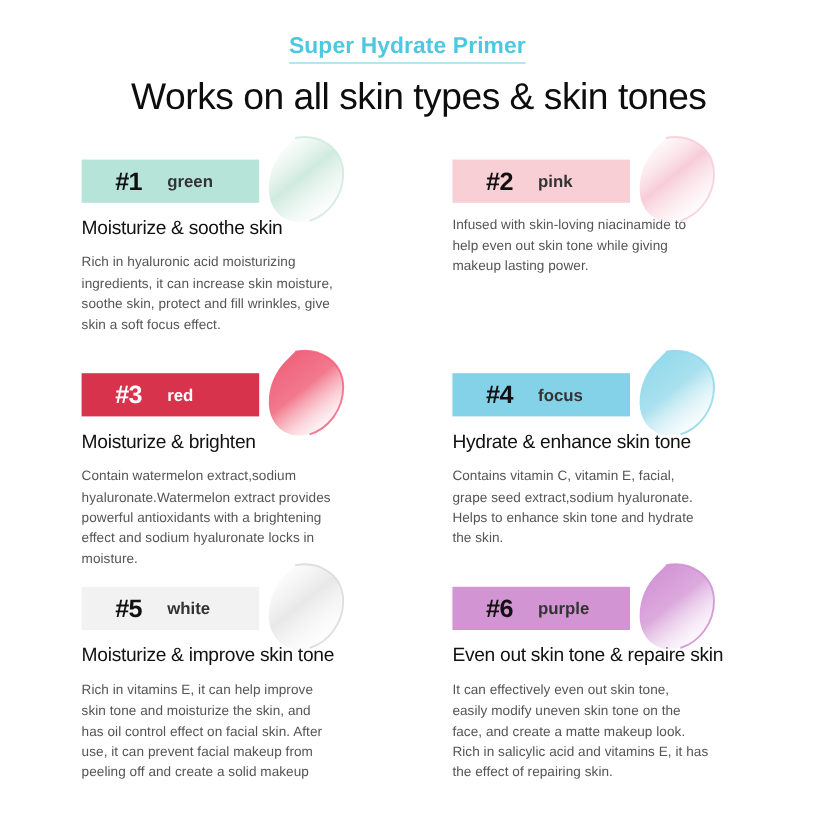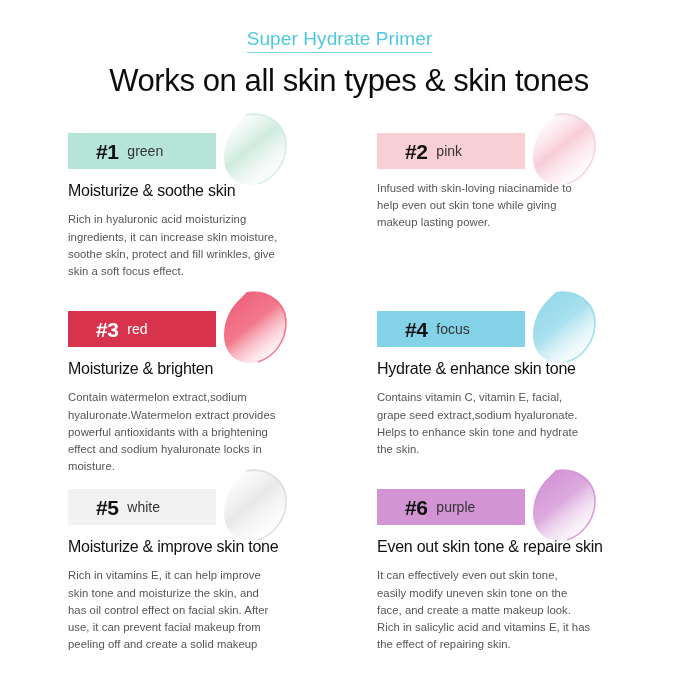--- a/index.html
+++ b/index.html
@@ -24,21 +24,21 @@
     box-sizing: border-box;
   }
 
   
   .header {
     text-align: center;
     padding-top: 28px;
   }
   .brand-line {
     font-size: 19px;
-    font-weight: 400;
+    font-weight: 700;
     color: #4ec8e0;
     letter-spacing: 0.1px;
     display: inline-block;
     border-bottom: 1.6px solid #7fd8e8;
     padding-bottom: 2px;
     line-height: 1.15;
   }
   .main-title {
     margin-top: 11px;
     font-size: 31px;
@@ -95,23 +95,23 @@
   }
   .label-num {
     font-size: 21px;
     font-weight: 700;
     color: #111111;
     letter-spacing: -0.5px;
     line-height: 1;
   }
   .label-name {
     font-size: 14px;
-    font-weight: 400;
+    font-weight: 700;
     color: #333333;
-    margin-left: 9px;
+    margin-left: 21px;
     line-height: 1;
   }
 
   
   .item-heading {
     margin-top: 13px;
     font-size: 16px;
     font-weight: 400;
     color: #111111;
     letter-spacing: -0.25px;

